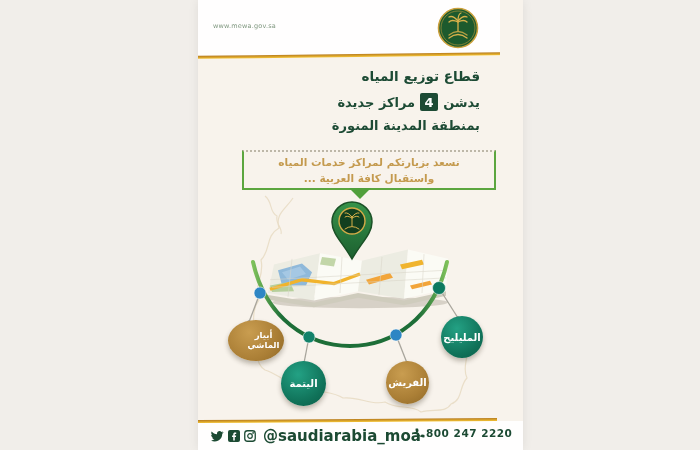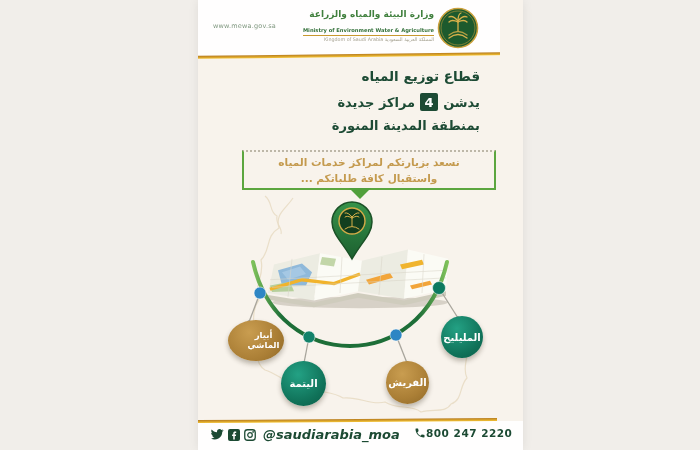--- a/index.html
+++ b/index.html
@@ -35,21 +35,21 @@
   .loc.teal{background:radial-gradient(circle at 38% 30%, #23a184, #107259 65%, #0a5c47);}
   #loc-abyar{left:228px;top:320px;width:41px;height:41px;font-size:8.5px;line-height:9.5px;padding-left:15px;}
   #loc-yutamah{left:281px;top:361px;width:45px;height:45px;font-size:10px;}
   #loc-furaysh{left:386px;top:361px;width:43px;height:43px;font-size:10px;}
   #loc-mulaylih{left:441px;top:316px;width:42px;height:42px;font-size:10px;}
 
   
   #footer-band{left:198px;top:421px;width:325px;height:29px;background:#fffefe;}
   #footer-goldline{left:198px;top:419px;width:299px;height:2.5px;background:linear-gradient(180deg,#b5791d,#f3c235);transform:rotate(-0.4deg);}
   #social-row{left:211px;top:427px;display:flex;align-items:center;gap:4px;}
-  #social-handle{font-size:13px;font-weight:bold;color:#1c4a33;margin-left:3px;font-style:italic;}
+  #social-handle{font-size:15px;font-weight:bold;color:#1c4a33;margin-left:3px;}
   #phone-row{left:414px;top:427px;display:flex;align-items:flex-start;}
   #phone-number{font-size:10.5px;font-weight:bold;color:#1c4a33;letter-spacing:.5px;}
 </style>
 </head>
 <body>
 
 <div id="stage">
 
   <div class="abs" id="poster"></div>
 
@@ -57,25 +57,20 @@
     <path d="M58,8 C50,20 40,24 44,38 C30,46 36,60 26,70 C30,86 18,96 24,110 C14,124 22,138 16,152
              C24,162 20,174 30,180 C44,184 52,196 68,194 C80,204 96,200 108,208 C124,206 136,216 150,212
              C162,220 176,214 186,222 C198,218 210,224 216,214 C228,210 224,196 232,188 C226,176 236,166 230,156" fill="none" stroke="#e8dcc4" stroke-width="1.2" opacity="0.9"></path>
     <path d="M30,6 C38,12 34,22 42,26 C40,34 48,38 46,44" fill="none" stroke="#e8dcc4" stroke-width="1.1" opacity="0.9"></path>
   </svg>
 
   <div class="abs" id="header-band"></div>
   <div class="abs" id="header-goldline"></div>
   <div class="abs" id="website">www.mewa.gov.sa</div>
 
-  <div class="abs" id="ministry-block">
-    <div class="min-ar">وزارة البيئة والمياه والزراعة</div>
-    <div><span class="min-en">Ministry of Environment Water &amp; Agriculture</span></div>
-    <div class="min-kingdom">Kingdom of Saudi Arabia  المملكة العربية السعودية</div>
-  </div>
 
   <svg class="abs" style="left:437px;top:7px;" width="42" height="42" viewBox="0 0 42 42">
     <circle cx="21" cy="21" r="19.5" fill="#1d5a2d" stroke="#caa03c" stroke-width="1.6"></circle>
     <circle cx="21" cy="21" r="17" fill="none" stroke="#caa03c" stroke-width="0.7" opacity="0.8"></circle>
     <g stroke="#d8b14a" fill="none" stroke-width="1.3" stroke-linecap="round">
       <path d="M21,24 L21,14"></path>
       <path d="M21,15 Q15,12 12,15"></path>
       <path d="M21,15 Q27,12 30,15"></path>
       <path d="M21,14 Q16,8 12,10"></path>
       <path d="M21,14 Q26,8 30,10"></path>
@@ -90,21 +85,21 @@
     <div class="t2">
       <span>يدشن</span>
       <span class="count-box">4</span>
       <span>مراكز جديدة</span>
     </div>
     <div class="t3">بمنطقة المدينة المنورة</div>
   </div>
 
   <div class="abs" id="bubble">
     <div>نسعد بزيارتكم لمراكز خدمات المياه</div>
-    <div>واستقبال كافة طلباتكم ...</div>
+    <div>واستقبال كافة العربية ...</div>
   </div>
   <div class="abs" id="bubble-tip"></div>
 
   <svg class="abs" style="left:262px;top:238px;" width="196" height="74" viewBox="0 0 196 78" preserveAspectRatio="none">
     <ellipse cx="98" cy="68" rx="88" ry="6" fill="rgba(100,90,70,0.22)"></ellipse>
     <polygon points="6,60 52,68 96,58 142,66 184,56 184,61 142,71 96,63 52,73 6,65" fill="#cfccbd"></polygon>
     <polygon points="12,28 58,16 52,66 6,58" fill="#ecece2"></polygon>
     <polygon points="58,16 100,24 96,56 52,66" fill="#fbfbf5"></polygon>
     <polygon points="100,24 146,12 142,64 96,56" fill="#ecece2"></polygon>
     <polygon points="146,12 186,22 184,54 142,64" fill="#fbfbf5"></polygon>

